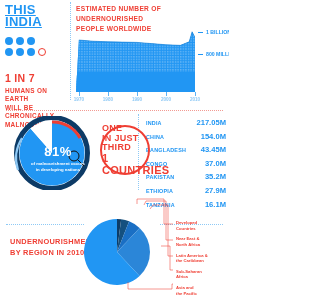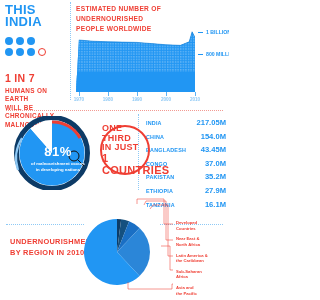--- a/index.html
+++ b/index.html
@@ -27,21 +27,21 @@
     position:absolute;
     border-top:1px dotted #f29a92;
   }
   .hrule-b {
     position:absolute;
     border-top:1px dotted #8ec9f5;
   }
 
   
   #panel-this-year { position:absolute; left:5px; top:4px; width:62px; }
-  #this-year-title { font-size:13px; line-height:0.95; }
+  #this-year-title { font-size:13px; line-height:0.95;text-decoration:underline; }
   #dot-grid { margin-top:8px; width:56px; }
   .dot-row { display:flex; gap:3px; margin-bottom:3px; }
   .dot { width:8px; height:8px; border-radius:50%; background:#2196f3; }
   .dot.empty { background:transparent; border:1.4px solid #ef3e33; }
   #ratio { font-size:10.5px; margin-top:17px; }
   #ratio-caption { font-size:6.4px; line-height:1.32; margin-top:3px; }
 
   
   #panel-chart { position:absolute; left:76px; top:4px; width:150px; height:97px; }
   #chart-title { font-size:6.6px; line-height:1.5; }
@@ -182,22 +182,22 @@
       <div>of malnourishment occurs</div>
       <div>in developing nations</div>
     </div>
   </div>
 </div>
 
 <div id="panel-onethird">
   <div id="ring-red"></div>
   <div id="onethird-text" class="hdr red">
     <div>ONE</div>
+    <div>IN JUST</div>
     <div>THIRD</div>
-    <div>IN JUST</div>
     <div class="big">1 COUNTRIES</div>
   </div>
 </div>
 
 <div id="panel-countries">
   <div class="ctry-row">
     <span class="ctry-name">INDIA</span>
     <span class="ctry-val">217.05M</span>
   </div>
   <div class="ctry-row">

